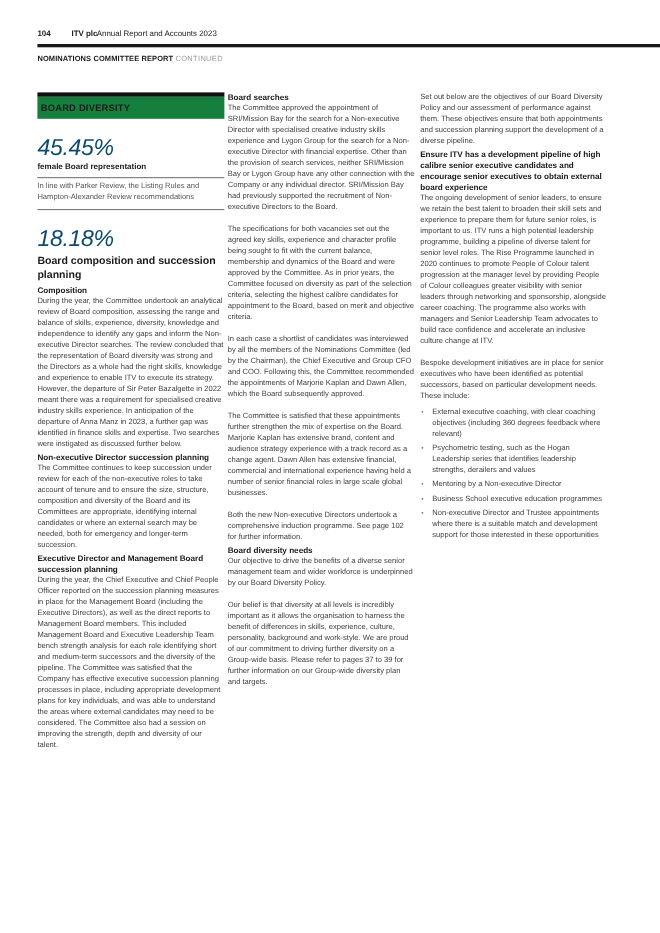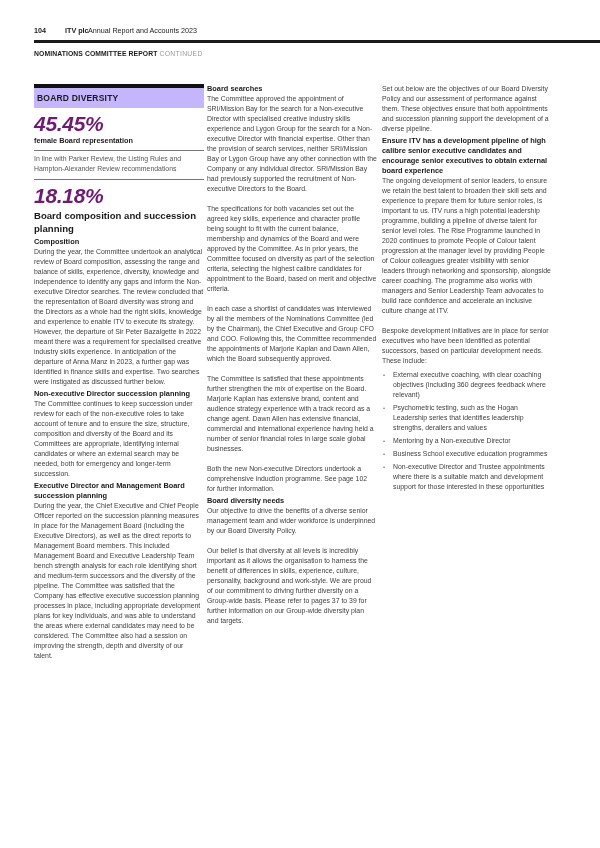--- a/index.html
+++ b/index.html
@@ -13,22 +13,22 @@
   .header-rule { position: absolute; left: 34px; right: 0; top: 40px; height: 3px; background: #1a1a1a; }
   .section-title { position: absolute; left: 34px; top: 50px; font-size: 6.8px; font-weight: bold; color: #1a1a1a; letter-spacing: 0.1px; }
   .section-title .cont { color: #9a9a9a; font-weight: normal; letter-spacing: 0.3px; }
 
   .col { position: absolute; top: 84px; width: 170px; font-size: 6.9px; line-height: 10px; color: #3e3e3e; }
   .col1 { left: 34px; }
   .col2 { left: 207px; top: 84px; }
   .col3 { left: 382px; top: 84px; }
 
   .stat-box { border-top: 4px solid #111; }
-  .stat-head { background: #c4b5fd; font-size: 8.5px; font-weight: bold; color: #1b1b1b; padding: 5px 3px 5px 3px; letter-spacing: 0.2px; }
-  .stat-big { font-size: 21px; font-weight: bold; font-style: italic; color: #701a75; line-height: 22px; margin-top: 5px; letter-spacing: -0.3px; }
+  .stat-head { background: #15803d; font-size: 8.5px; font-weight: bold; color: #1b1b1b; padding: 5px 3px 5px 3px; letter-spacing: 0.2px; }
+  .stat-big { font-size: 21px; font-weight: normal; font-style: italic; color: #0c4a6e; line-height: 22px; margin-top: 16px; letter-spacing: -0.3px; }
   .stat-label { font-size: 7.3px; font-weight: bold; color: #1a1a1a; margin-top: 1px; padding-bottom: 4px; border-bottom: 1px solid #777; }
   .stat-note { font-size: 6.9px; color: #555; line-height: 10px; padding-top: 3px; padding-bottom: 5px; border-bottom: 1px solid #777; }
 
   h2 { font-size: 9.6px; font-weight: bold; color: #1a1a1a; line-height: 13px; margin-top: 2px; }
   h3 { font-size: 7.4px; font-weight: bold; color: #1a1a1a; line-height: 10px; margin-top: 2px; }
   h3.spaced { }
   p { margin: 0; }
   p.gap { margin-top: 10px; }
   h3.first { margin-top: 0; }
 

